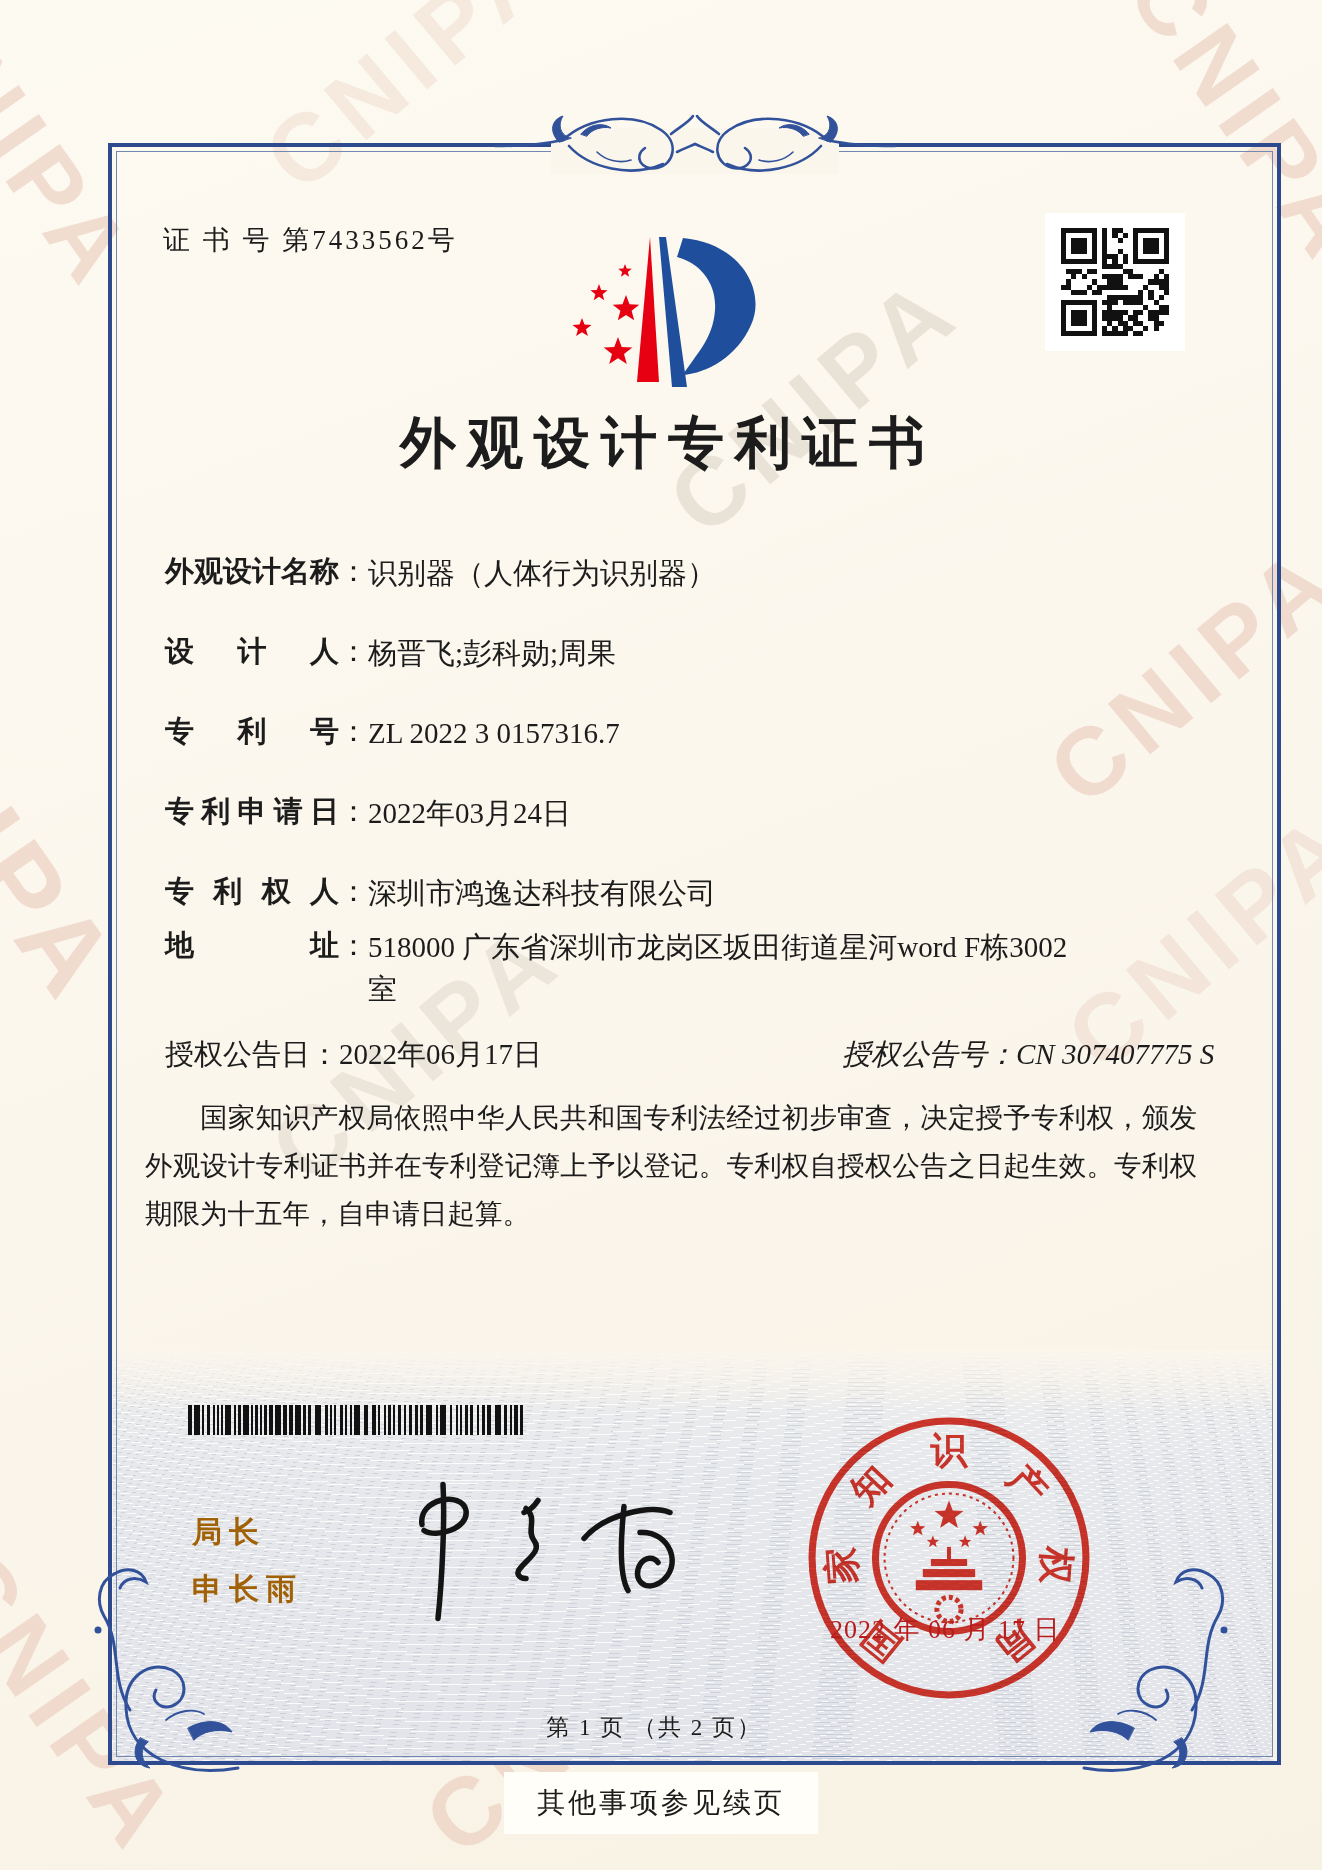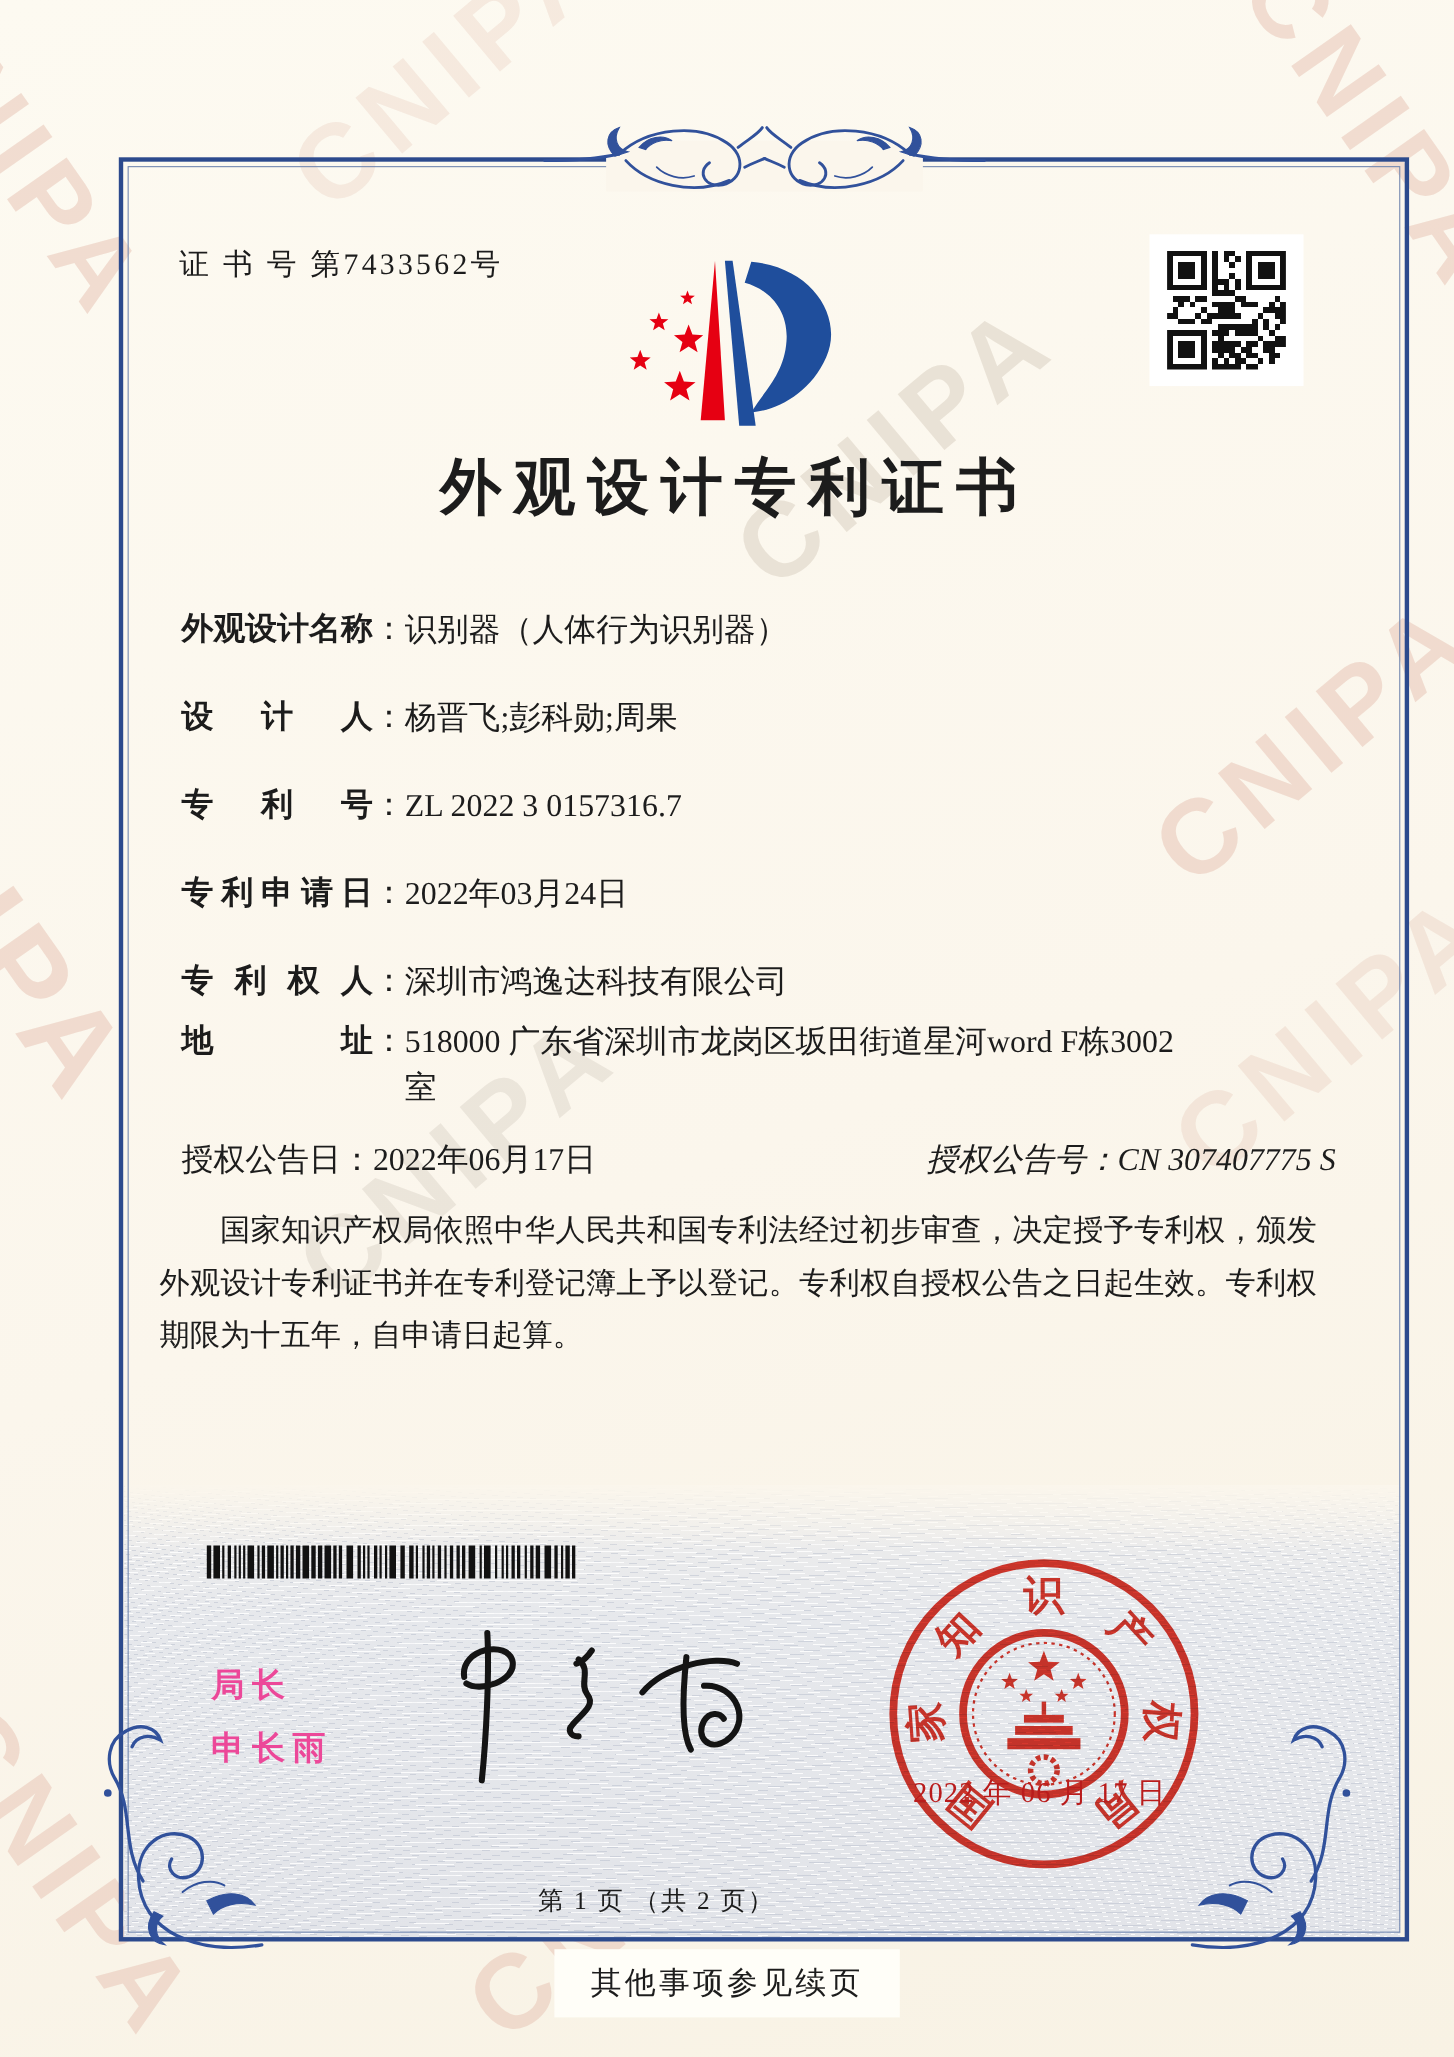--- a/index.html
+++ b/index.html
@@ -54,33 +54,33 @@
   .paras{position:absolute;left:145px;top:1094px;width:1052px;font-size:27.5px;line-height:48px;
          text-align:justify;z-index:3;}
   .paras p{margin:0;text-indent:2em;}
   
   .barcode{position:absolute;left:188px;top:1405px;width:340px;height:30px;z-index:3;
            display:flex;align-items:stretch;}
   .barcode i{display:block;height:100%;background:#111;}
   
   .signer{position:absolute;left:192px;top:1512px;z-index:3;
           font-family:"Liberation Sans","DejaVu Sans",sans-serif;font-weight:bold;
-          font-size:30px;letter-spacing:7px;color:#ec4899;}
+          font-size:30px;letter-spacing:7px;color:#a16207;}
   .signer div{margin-bottom:16px;}
   .signature{position:absolute;left:388px;top:1478px;z-index:4;}
   
   .seal{position:absolute;left:803px;top:1412px;width:292px;height:292px;z-index:4;
         mix-blend-mode:multiply;opacity:.93;}
   .seal-ring{position:absolute;left:0;top:0;width:100%;height:100%;}
   .seal-ring span{position:absolute;left:50%;top:50%;font-size:37px;font-weight:bold;
         color:#d7281d;font-family:"Liberation Serif","DejaVu Serif",serif;}
   .seal-date{position:absolute;left:830px;top:1612px;font-size:26px;letter-spacing:1px;
         color:#b91c1c;z-index:5;white-space:nowrap;}
   
-  .pagefoot{position:absolute;left:597px;top:1712px;transform:translateX(-50%);
+  .pagefoot{position:absolute;left:654px;top:1712px;transform:translateX(-50%);
         font-size:23px;letter-spacing:2px;z-index:3;white-space:nowrap;}
   .note-box{position:absolute;left:661px;top:1772px;transform:translateX(-50%);
         width:314px;height:62px;background:#fffef8;z-index:3;display:flex;
         align-items:center;justify-content:center;font-size:28px;letter-spacing:3px;}
   svg{display:block;}
 </style>
 </head>
 <body>
 
 <span class="wm wm1">CNIPA</span>

